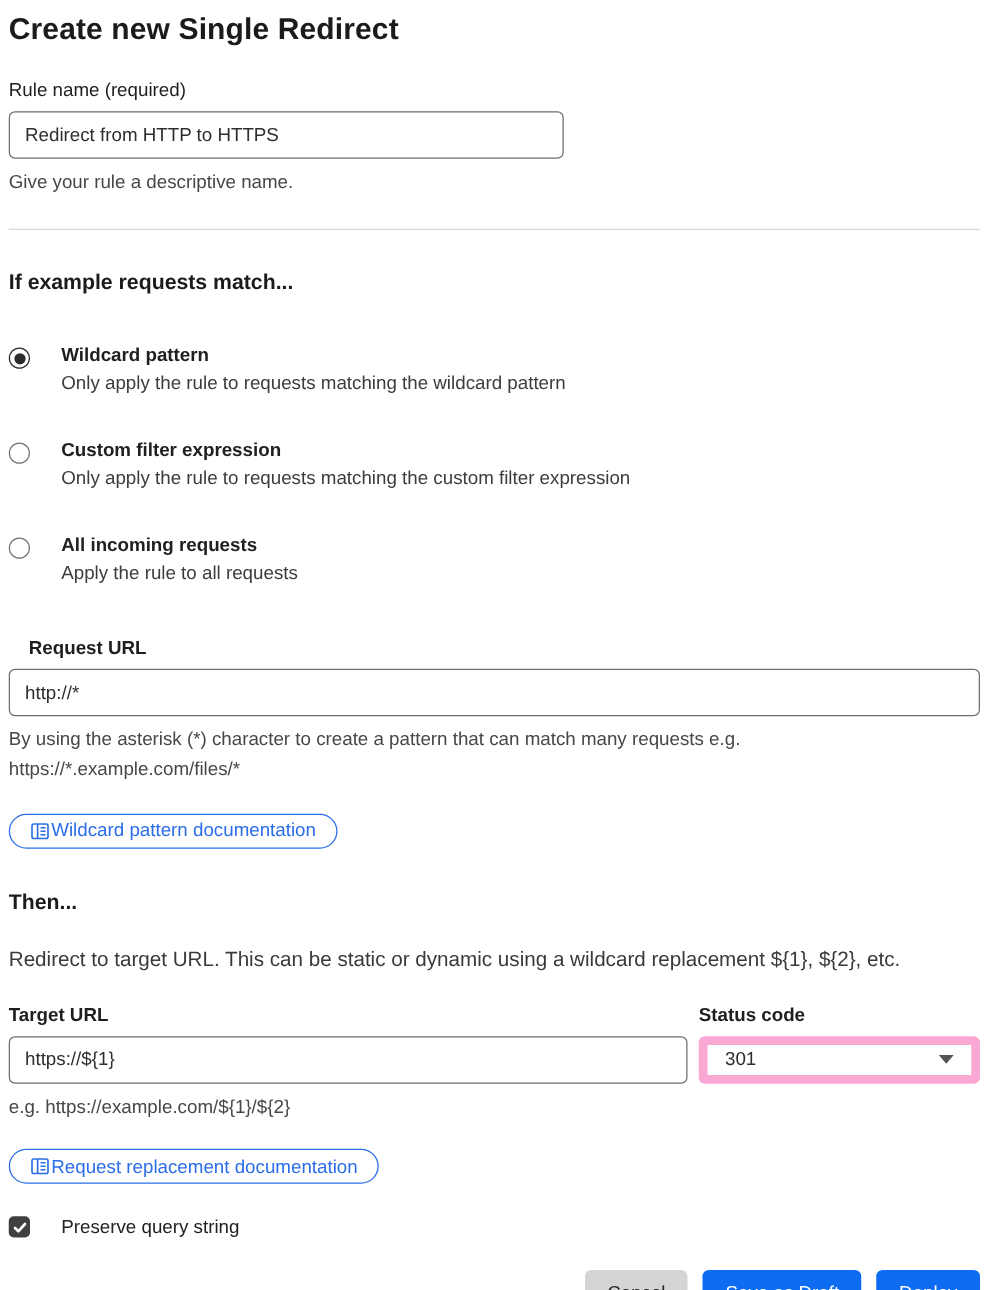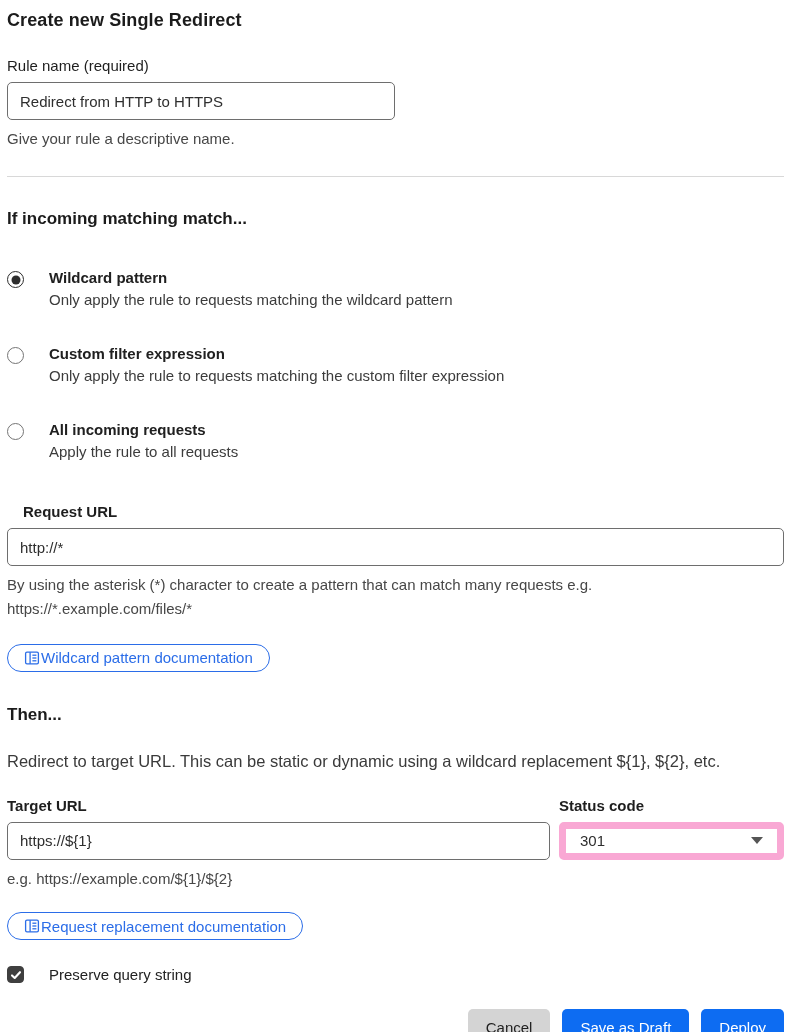--- a/index.html
+++ b/index.html
@@ -5,21 +5,21 @@
   * { box-sizing: border-box; margin: 0; padding: 0; }
   html, body { background: #ffffff; }
   body {
     width: 791px;
     min-height: 1032px;
     font-family: "Liberation Sans", sans-serif;
     color: #1f1f1f;
     padding: 6px 7px 10px 7px;
   }
   .page-title {
-    font-size: 18px;
+    font-size: 24px;
     font-weight: 700;
     color: #1b1b1b;
     margin-top: 4px;
     letter-spacing: 0.1px;
   }
   .field-label {
     font-size: 15px;
     color: #1e1e1e;
     margin-top: 26px;
   }
@@ -31,21 +31,21 @@
     border-radius: 5px;
     padding: 0 12px;
     font-family: "Liberation Sans", sans-serif;
     font-size: 15px;
     color: #2e2e2e;
     margin-top: 8px;
     background: #fff;
     outline: none;
     width: 100%;
   }
-  .rule-name-input { width: 388px; }
+  .rule-name-input { width: 444px; }
   .helper-text {
     font-size: 15px;
     color: #474747;
     margin-top: 7px;
     line-height: 1.55;
   }
   .divider {
     border: none;
     border-top: 1px solid #d8d8d8;
     margin-top: 26px;
@@ -196,21 +196,21 @@
 
 
 <h1 class="page-title">Create new Single Redirect</h1>
 
 <div class="field-label">Rule name (required)</div>
 <input class="text-input rule-name-input" type="text" value="Redirect from HTTP to HTTPS" style="">
 <div class="helper-text">Give your rule a descriptive name.</div>
 
 <hr class="divider">
 
-<h2 class="section-heading">If incoming matching match...</h2>
+<h2 class="section-heading">If example requests match...</h2>
 
 <div class="radio-group">
 
   <div class="radio-row">
     <span class="radio checked"></span>
     <span class="radio-texts">
       <div class="radio-label">Wildcard pattern</div>
       <div class="radio-desc">Only apply the rule to requests matching the wildcard pattern</div>
     </span>
   </div>

